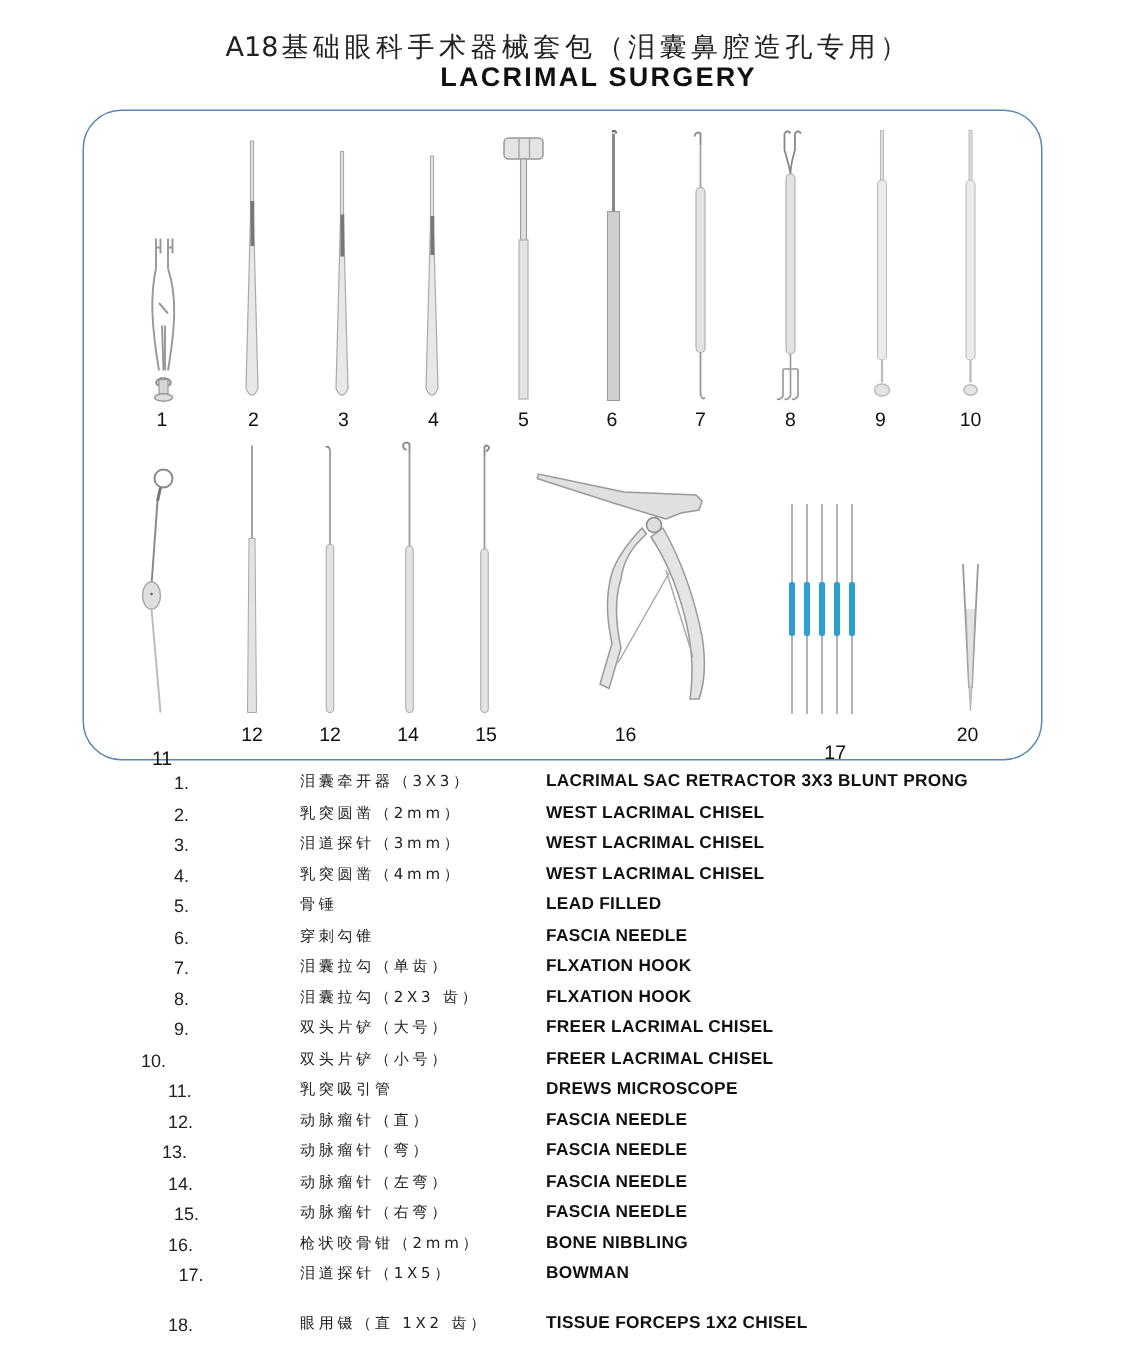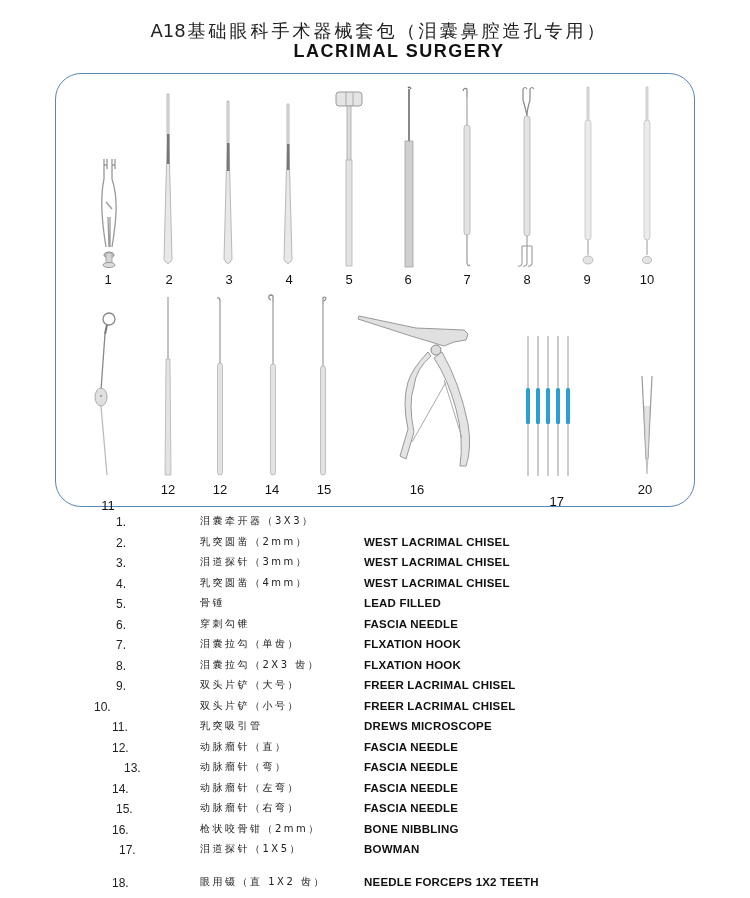--- a/index.html
+++ b/index.html
@@ -228,20 +228,21 @@
       <path d="M6 82 L7 98 L8 82" fill="#ccc" stroke="#aaa" stroke-width="0.6"></path>
     </svg>
   </div>
   <div class="num" style="left:589px;top:408px;">20</div>
 </div>
 
 <div class="list">
   <div class="row" style="top:0px">
       <span class="idx">1.</span>
       <span class="cn">泪囊牵开器（3X3）</span>
+      <span class="en">LACRIMAL SAC RETRACTOR 3X3 BLUNT PRONG</span>
     </div>
   <div class="row" style="top:20.5px">
       <span class="idx">2.</span>
       <span class="cn">乳突圆凿（2mm）</span>
       <span class="en">WEST LACRIMAL CHISEL</span>
     </div>
   <div class="row" style="top:41px">
       <span class="idx">3.</span>
       <span class="cn">泪道探针（3mm）</span>
       <span class="en">WEST LACRIMAL CHISEL</span>
@@ -285,21 +286,21 @@
       <span class="idx" style="left:112px">11.</span>
       <span class="cn">乳突吸引管</span>
       <span class="en">DREWS MICROSCOPE</span>
     </div>
   <div class="row" style="top:225.5px">
       <span class="idx" style="left:112px">12.</span>
       <span class="cn">动脉瘤针（直）</span>
       <span class="en">FASCIA NEEDLE</span>
     </div>
   <div class="row" style="top:246px">
-      <span class="idx" style="left:124px">13.</span>
+      <span class="idx" style="left:108px">13.</span>
       <span class="cn">动脉瘤针（弯）</span>
       <span class="en">FASCIA NEEDLE</span>
     </div>
   <div class="row" style="top:266.5px">
       <span class="idx" style="left:112px">14.</span>
       <span class="cn">动脉瘤针（左弯）</span>
       <span class="en">FASCIA NEEDLE</span>
     </div>
   <div class="row" style="top:287px">
       <span class="idx" style="left:116px">15.</span>
@@ -312,15 +313,15 @@
       <span class="en">BONE NIBBLING</span>
     </div>
   <div class="row" style="top:328px">
       <span class="idx" style="left:119px">17.</span>
       <span class="cn">泪道探针（1X5）</span>
       <span class="en">BOWMAN</span>
     </div>
   <div class="row" style="top:361px">
       <span class="idx" style="left:112px">18.</span>
       <span class="cn">眼用镊（直 1X2 齿）</span>
-      <span class="en">NEEDLE FORCEPS 1X2 TEETH</span>
+      <span class="en">TISSUE FORCEPS 1X2 CHISEL</span>
     </div>
 </div>
 
 </body></html>

